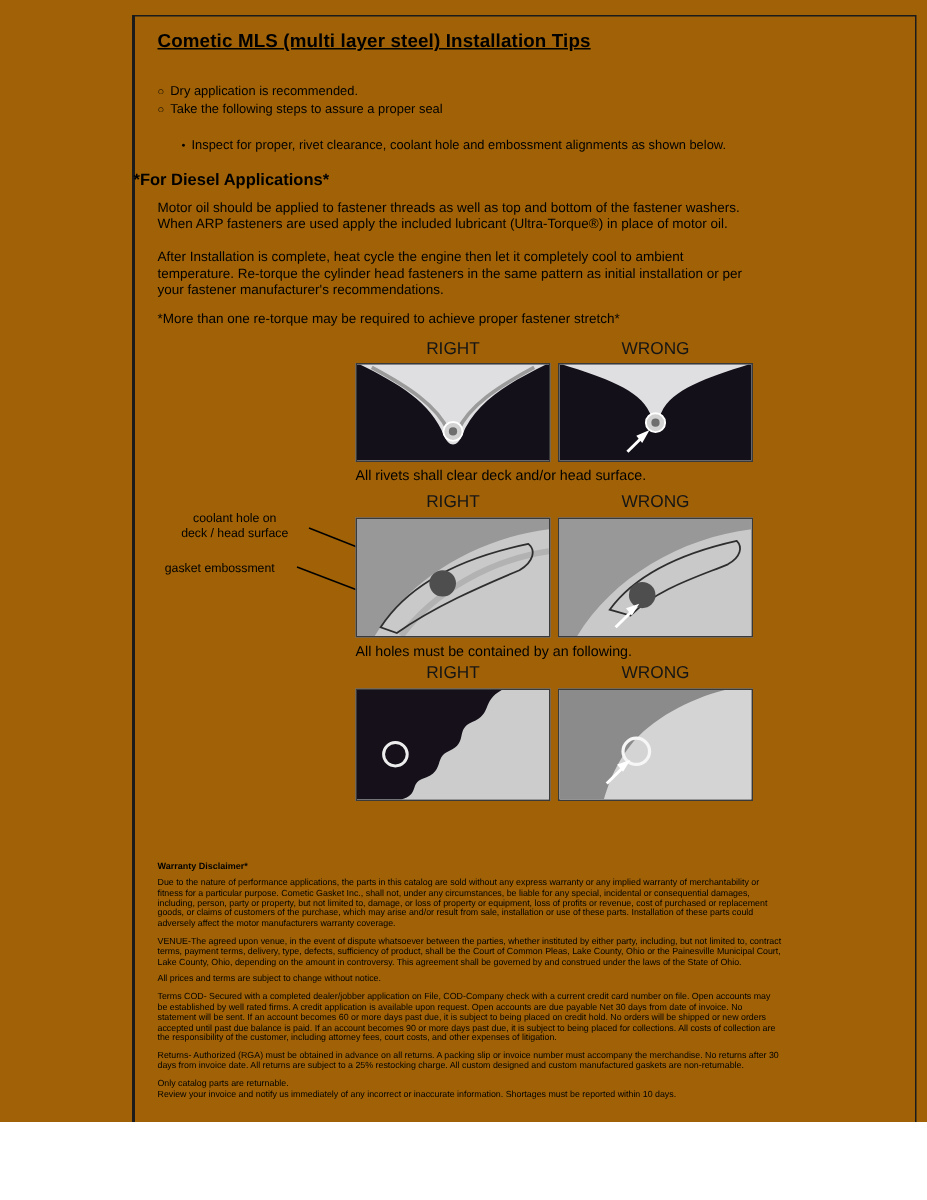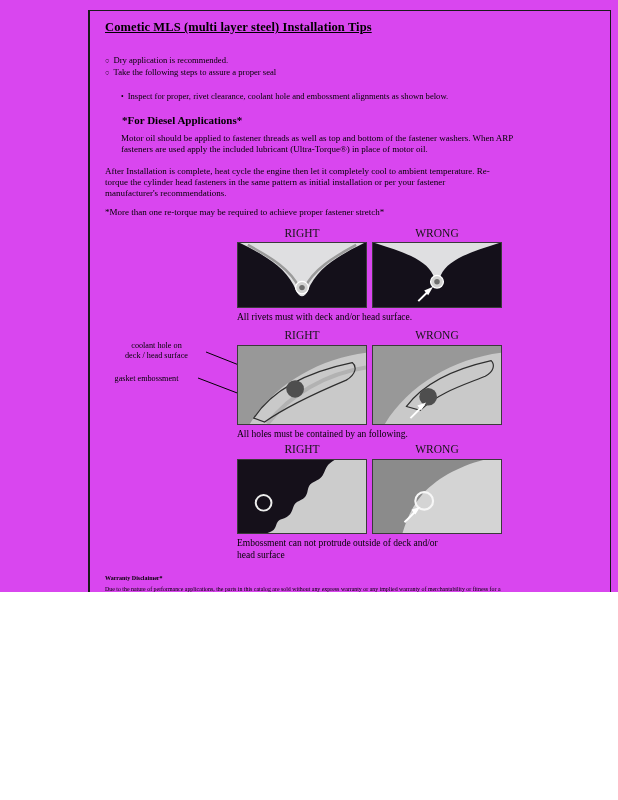--- a/index.html
+++ b/index.html
@@ -2,36 +2,36 @@
 <html><head>
 <meta charset="utf-8">
 <style>
   * { margin:0; padding:0; box-sizing:border-box; }
   html,body { background:#ffffff; }
   body {
     width:618px; height:800px;
     font-family:"Liberation Sans", sans-serif;
     color:#000;
   }
-  .page { position:relative; width:618px; height:592px; background:#d946ef; overflow:hidden;font-family:Liberation Serif, serif; }
+  .page { position:relative; width:618px; height:748px; background:#a16207; overflow:hidden; }
   .frame {
     position:absolute; left:88px; top:10px; width:523px; height:780px;
     border:1px solid #1b1b1b; border-left-width:2px;
   }
   .title {
     position:absolute; left:105px; top:20px;
     font-size:12.5px; font-weight:bold; text-decoration:underline;
     letter-spacing:0.1px; white-space:nowrap;
   }
   .tip  { position:absolute; left:105px; font-size:8.6px; white-space:nowrap; }
   .subtip { position:absolute; left:121px; font-size:8.6px; white-space:nowrap; }
   .glyph { display:inline-block; margin-right:4px; font-size:7.5px; vertical-align:0.5px; }
-  .heading { position:absolute; left:122px; top:114px; font-size:11px; font-weight:bold; }
+  .heading { position:absolute; left:89px; top:114px; font-size:11px; font-weight:bold; }
   .para { position:absolute; left:105px; width:398px; font-size:9px; line-height:11px; }
-  .p1 { top:133px;margin-left:16px; }
+  .p1 { top:133px; }
   .p2 { top:166px; width:390px; }
   .note { position:absolute; left:105px; top:207px; font-size:9px; white-space:nowrap; }
 
   .fig-label { position:absolute; width:130px; text-align:center; font-size:11.5px; color:#151515; }
   .fig-img { position:absolute; width:130px; border:1px solid #3a3a3a; background:#ccc; }
   .fig-img svg { display:block; width:100%; height:100%; }
   .fig-caption { position:absolute; font-size:9.5px; line-height:11.5px; }
 
   .callout { position:absolute; font-size:8.2px; line-height:10px; text-align:center; }
   .callout-lines { position:absolute; overflow:visible; }
@@ -81,21 +81,21 @@
   <div class="fig-img" style="left:372px; top:242px; height:66px">
     <svg viewBox="0 0 130 66" preserveAspectRatio="none">
       <rect width="130" height="66" fill="#14101a"></rect>
       <path d="M2,0 C30,9 54,17 61,33 C63,39 67,39 69,33 C76,17 100,9 128,0 Z" fill="#dfdfe1"></path>
       <circle cx="65" cy="40" r="6.5" fill="#d2d2d2" stroke="#ffffff" stroke-width="1.3"></circle>
       <circle cx="65" cy="40" r="2.8" fill="#6e6e6e"></circle>
       <path d="M46,60 L57,49" stroke="#ffffff" stroke-width="2"></path>
       <polygon points="61,45 52,49 56,54" fill="#ffffff"></polygon>
     </svg>
   </div>
-  <div class="fig-caption" style="left:237px; top:312px">All rivets must with deck and/or head surface.</div>
+  <div class="fig-caption" style="left:237px; top:312px">All rivets shall clear deck and/or head surface.</div>
 
   <div class="fig-label" style="left:237px; top:329px">RIGHT</div>
   <div class="fig-label" style="left:372px; top:329px">WRONG</div>
 
   <div class="callout" style="left:108px; top:341px; width:97px">
     <div>coolant hole on</div>
     <div>deck / head surface</div>
   </div>
   <div class="callout" style="left:98px; top:374px; width:97px">gasket embossment</div>
   <svg class="callout-lines" style="left:196px; top:346px" width="115" height="66">
@@ -136,21 +136,20 @@
   </div>
   <div class="fig-img" style="left:372px; top:459px; height:75px">
     <svg viewBox="0 0 130 75" preserveAspectRatio="none">
       <rect width="130" height="75" fill="#d4d4d4"></rect>
       <path d="M0,0 H112 C88,6 62,20 48,38 C38,51 34,62 30,75 H0 Z" fill="#8b8b8b"></path>
       <circle cx="52" cy="42" r="9" fill="none" stroke="#f6f6f6" stroke-width="2.2"></circle>
       <path d="M32,64 L44,52" stroke="#ffffff" stroke-width="2"></path>
       <polygon points="48,48 39,51 43,56" fill="#ffffff"></polygon>
     </svg>
   </div>
-  <div class="fig-caption" style="left:237px; top:538px; width:218px">Embossment can not protrude outside of deck and/or head surface</div>
 
   <div class="legal">
     <div class="legal-h">Warranty Disclaimer*</div>
     <div class="lp">Due to the nature of performance applications, the parts in this catalog are sold without any express warranty or any implied warranty of merchantability or fitness for a particular purpose.  Cometic Gasket Inc., shall not, under any circumstances, be liable for any special, incidental or consequential damages, including, person, party or property, but not limited to, damage, or loss of property or equipment, loss of profits or revenue, cost of purchased or replacement goods, or claims of customers of the purchase, which may arise and/or result from sale, installation or use of these parts.  Installation of these parts could adversely affect the motor manufacturers warranty coverage.</div>
     <div class="lp">VENUE-The agreed upon venue, in the event of dispute whatsoever between the parties, whether instituted by either party, including, but not limited to, contract terms, payment terms, delivery, type, defects, sufficiency of product, shall be the Court of Common Pleas, Lake County, Ohio or the Painesville Municipal Court, Lake County, Ohio, depending on the amount in controversy. This agreement shall be governed by and construed under the laws of the State of Ohio.</div>
     <div class="lp">All prices and terms are subject to change without notice.</div>
     <div class="lp">Terms COD- Secured with a completed dealer/jobber application on File, COD-Company check with a current credit card number on file.  Open accounts may be established by well rated firms.  A credit application is available upon request.  Open accounts are due payable Net 30 days from date of invoice.  No statement will be sent.  If an account becomes 60 or more days past due, it is subject to being placed on credit hold.  No orders will be shipped or new orders accepted until past due balance is paid.  If an account becomes 90 or more days past due, it is subject to being placed for collections.  All costs of collection are the responsibility of the customer, including attorney fees, court costs, and other expenses of litigation.</div>
     <div class="lp">Returns- Authorized (RGA) must be obtained in advance on all returns.  A packing slip or invoice number must accompany the merchandise.  No returns after 30 days from invoice date.  All returns are subject to a 25% restocking charge.  All custom designed and custom manufactured gaskets are non-returnable.</div>
     <div class="lp tight">Only catalog parts are returnable.</div>
     <div class="lp">Review your invoice and notify us immediately of any incorrect or inaccurate information.  Shortages must be reported within 10 days.</div>

